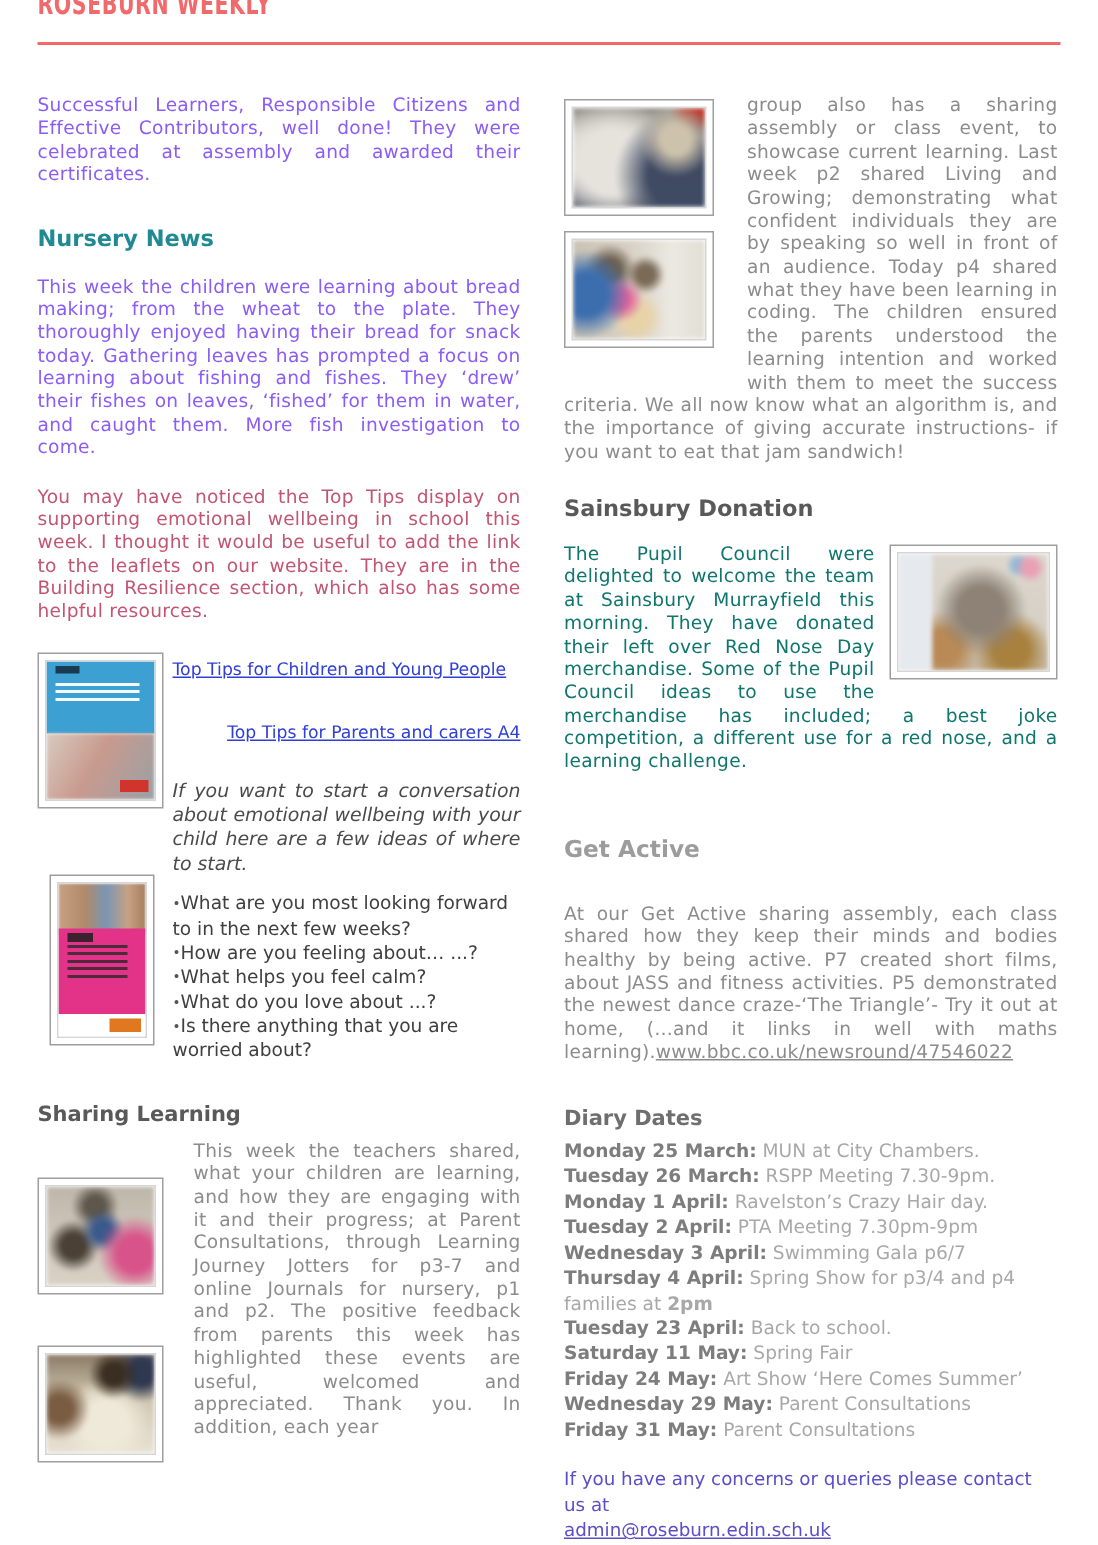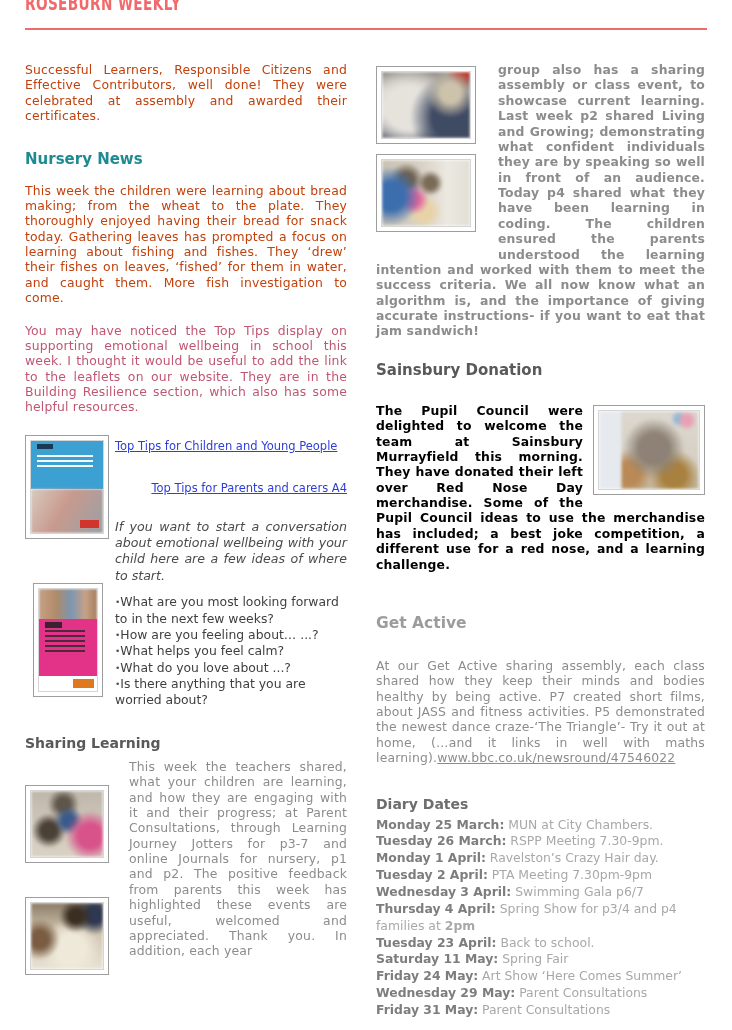--- a/index.html
+++ b/index.html
@@ -9,21 +9,21 @@
   .masthead{position:absolute;top:-6px;left:25px;color:#f2696b;font-weight:bold;
             font-size:19px;line-height:1;letter-spacing:.5px;white-space:nowrap;
             transform:scale(.72,1.02);transform-origin:left top;}
   .rule{position:absolute;top:28px;left:25px;width:682px;height:2px;background:#f2696b;}
   
   .cols{position:absolute;top:62px;left:25px;display:flex;gap:29px;}
   .col-left{width:322px;}
   .col-right{width:329px;}
   p{margin:0;}
   .body-txt{font-size:12.4px;line-height:1.24;letter-spacing:.015em;text-align:justify;}
-  .dark{color:#c2410c;}
+  .dark{color:#8b5cf6;}
   
   .h-teal{color:#1f8a92;font-weight:bold;font-size:15px;margin-top:26px;}
   .h-magenta{color:#aa3a68;font-weight:bold;font-size:13px;margin-top:24px;line-height:1.35;}
   .h-magenta .l1{letter-spacing:.06em;text-align:justify;text-align-last:justify;}
   .h-gray-dark{color:#595959;font-weight:bold;font-size:14px;margin-top:26px;}
   .h-sainsbury{color:#595959;font-weight:bold;font-size:15px;margin-top:22px;}
   .h-light{color:#9c9c9c;font-weight:bold;font-size:15.5px;margin-top:42px;}
   .h-diary{color:#6e6e6e;font-weight:bold;font-size:14px;margin-top:30px;}
   .rose{color:#c15672;}
   .nursery-p{margin-top:15px;}
@@ -74,21 +74,21 @@
   
   .leaflet{position:relative;width:100%;height:100%;overflow:hidden;}
   .leaflet .seg{position:absolute;left:0;right:0;}
   .tlines{background:repeating-linear-gradient(180deg,rgba(255,255,255,.95) 0 2px,rgba(0,0,0,0) 2px 5px);}
   .tlines-dark{background:repeating-linear-gradient(180deg,rgba(40,40,40,.8) 0 2px,rgba(0,0,0,0) 2px 5px);}
   
   .media-left{float:left;width:112px;margin:4px 10px 10px 0;}
   .media-left .frame{width:100px;height:78px;}
   .media-left .frame + .frame{margin-top:10px;margin-bottom:14px;}
   .media-right{float:right;width:112px;height:90px;margin:2px 0 8px 10px;}
-  .flow{overflow:visible;font-weight:bold;}
+  .flow{overflow:visible;}
   .clearfix::after{content:"";display:block;clear:both;}
   
   .mh-block{display:flex;margin-top:20px;}
   .mh-rail{width:90px;flex:none;}
   .mh-rail .frame{width:84px;height:104px;}
   .mh-rail .frame.pink-f{width:70px;height:114px;margin-left:8px;margin-top:44px;}
   .mh-text{flex:1;}
   .mh-text .lnk{display:block;margin-top:4px;}
   .mh-text .lnk + .lnk{margin-top:28px;text-align:right;}
   .convo{font-style:italic;color:#4a4a4a;font-size:12.6px;line-height:1.3;margin-top:24px;text-align:justify;}
@@ -96,21 +96,21 @@
   .bullets li{margin:0;}
   .bullets .b{font-size:9px;vertical-align:1px;color:#555;}
   
   .share-block{display:flex;gap:12px;margin-top:8px;}
   .share-rail{width:92px;flex:none;padding-top:26px;}
   .share-rail .frame{width:84px;height:78px;}
   .share-rail .frame + .frame{margin-top:34px;}
   .share-text{flex:1;color:#8c8c8c;}
   
   .rc-top{color:#8c8c8c;}
-  .sainsbury-p{margin-top:24px;color:#000000;}
+  .sainsbury-p{margin-top:13px;color:#0f766e;}
   .getactive-p{margin-top:26px;color:#8c8c8c;}
   .bbc{color:#8c8c8c;text-decoration:underline;cursor:pointer;}
   
   .diary{margin-top:5px;font-size:12.4px;line-height:1.36;}
   .diary .lab{font-weight:bold;color:#7d7d7d;}
   .diary .val{color:#a8a8a8;}
   .diary .valb{color:#a8a8a8;font-weight:bold;}
   
   .footer{margin-top:16px;font-size:12.2px;line-height:1.42;color:#5a4fc8;}
   .footer .u{text-decoration:underline;cursor:pointer;color:#5a4fc8;}

